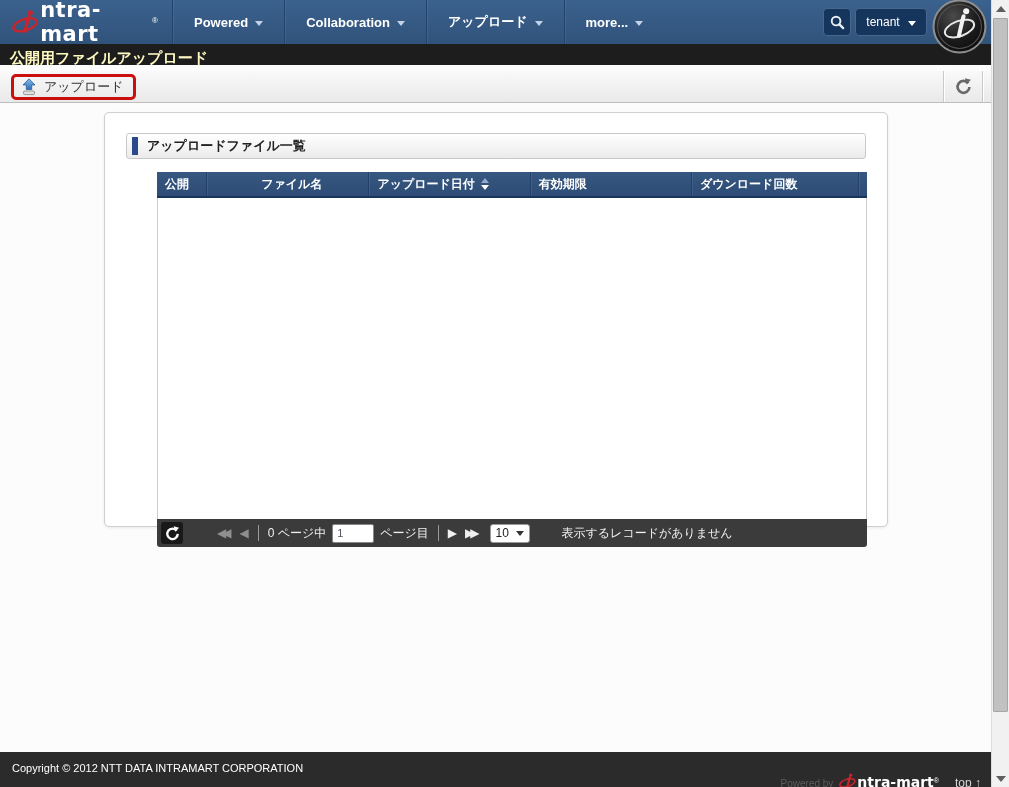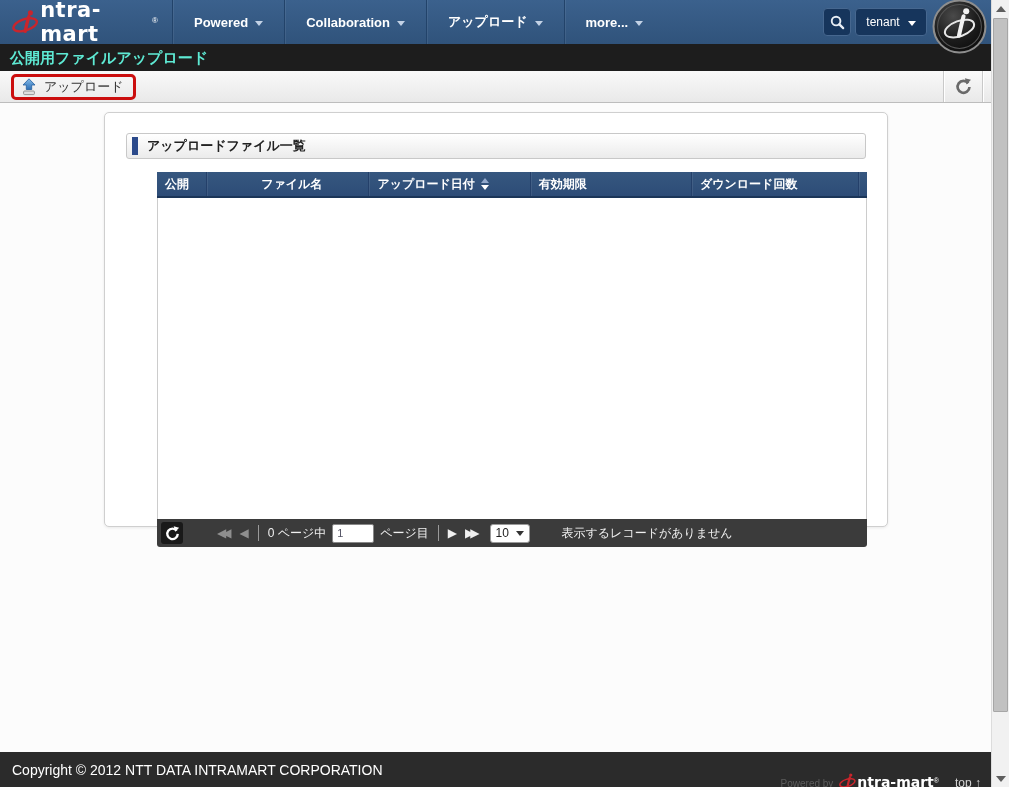--- a/index.html
+++ b/index.html
@@ -23,22 +23,22 @@
   .nav-right { margin-left:auto; display:flex; align-items:center; padding-right:4px; }
   .search-btn { width:28px; height:28px; background:#16355c; border:1px solid #46678f;
     border-radius:4px; display:flex; align-items:center; justify-content:center; cursor:pointer; }
   .tenant-btn { height:28px; min-width:72px; margin-left:4px; background:#16355c;
     border:1px solid #46678f; border-radius:4px; display:flex; align-items:center;
     justify-content:center; gap:8px; color:#fff; font-size:12px; padding:0 9px; cursor:pointer; }
   .tenant-btn .caret { border-top-color:#fff; }
   .orb { width:55px; height:55px; margin-left:5px; margin-top:9px; position:relative; z-index:7; }
 
   
-  .titlebar { position:absolute; left:0; top:44px; width:991px; height:27px; background:#1d1d1d;
-    color:#5eead4; font-size:15px; font-weight:bold; line-height:27px; padding-left:10px; z-index:5; }
+  .titlebar { position:absolute; left:0; top:44px; width:991px; height:21px; background:#1d1d1d;
+    color:#fef9c3; font-size:15px; font-weight:bold; line-height:27px; padding-left:10px; z-index:5; }
 
   
   .toolbar { position:absolute; left:0; top:71px; width:991px; height:32px;
     background:linear-gradient(#f9f9f9,#e9e9e9); border-bottom:1px solid #bdbdbd; }
   .annotation-box { position:absolute; left:11px; top:3px; border:3px solid #cb0e0e;
     border-radius:5px; padding:1px 9px 1px 7px; display:flex; align-items:center; height:26px; }
   .upload-btn { display:flex; align-items:center; gap:7px; color:#333; font-size:13px; cursor:pointer; }
   .tool-right { position:absolute; right:8px; top:0; width:40px; height:31px;
     border-left:1px solid #c9c9c9; border-right:1px solid #c9c9c9;
     box-shadow:inset 1px 0 0 #fff, 1px 0 0 #fff;
@@ -82,21 +82,21 @@
   .pg-input { width:42px; height:19px; border:1px solid #888; border-radius:2px; font-size:11px;
     padding-left:4px; color:#556; margin:0 6px; }
   .pg-select { width:40px; height:19px; background:#fff; border:1px solid #9a9a9a; border-radius:3px;
     display:flex; align-items:center; justify-content:space-between; padding:0 5px; color:#222;
     font-size:12px; margin-left:10px; cursor:pointer; }
   .pg-select .caret { border-top-color:#333; border-left-width:4px; border-right-width:4px; margin:0; }
   .pg-msg { margin-left:32px; }
 
   
   .footer { position:absolute; left:0; top:752px; width:991px; height:35px; background:#2b2b2b; }
-  .copyright { position:absolute; left:12px; top:10px; color:#fff; font-size:14px; }
+  .copyright { position:absolute; left:12px; top:10px; color:#fff; font-size:11px; }
   .foot-right { position:absolute; right:10px; bottom:-3px; display:flex; align-items:baseline; }
   .powered { color:#5c5c5c; font-size:10px; margin-right:6px; }
   .foot-brand { display:flex; align-items:baseline; }
   .foot-brand-text { color:#fff; font-size:14px; font-weight:bold;
     font-family:"DejaVu Sans","Liberation Sans",sans-serif; }
   .foot-brand-reg { color:#fff; font-size:7px; vertical-align:top; position:relative; top:-4px; }
   .top-link { color:#d6d6d6; font-size:12px; margin-left:16px; cursor:pointer; }
 
   
   .scrollbar { position:absolute; right:0; top:0; width:18px; height:787px; background:#f1f1f1;

